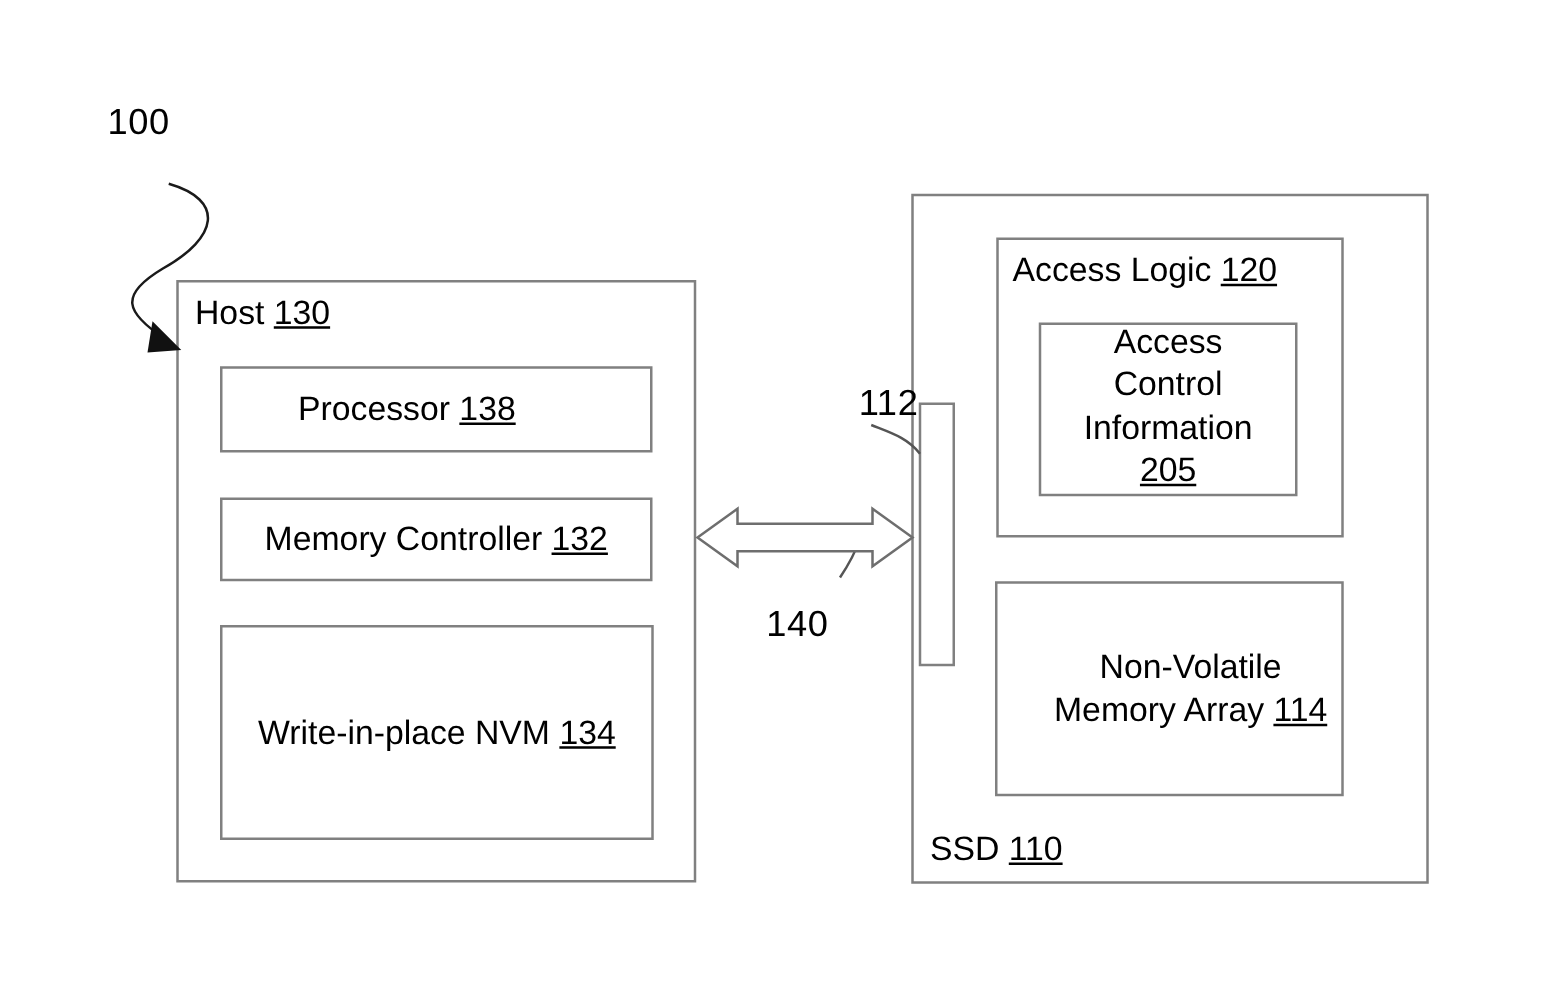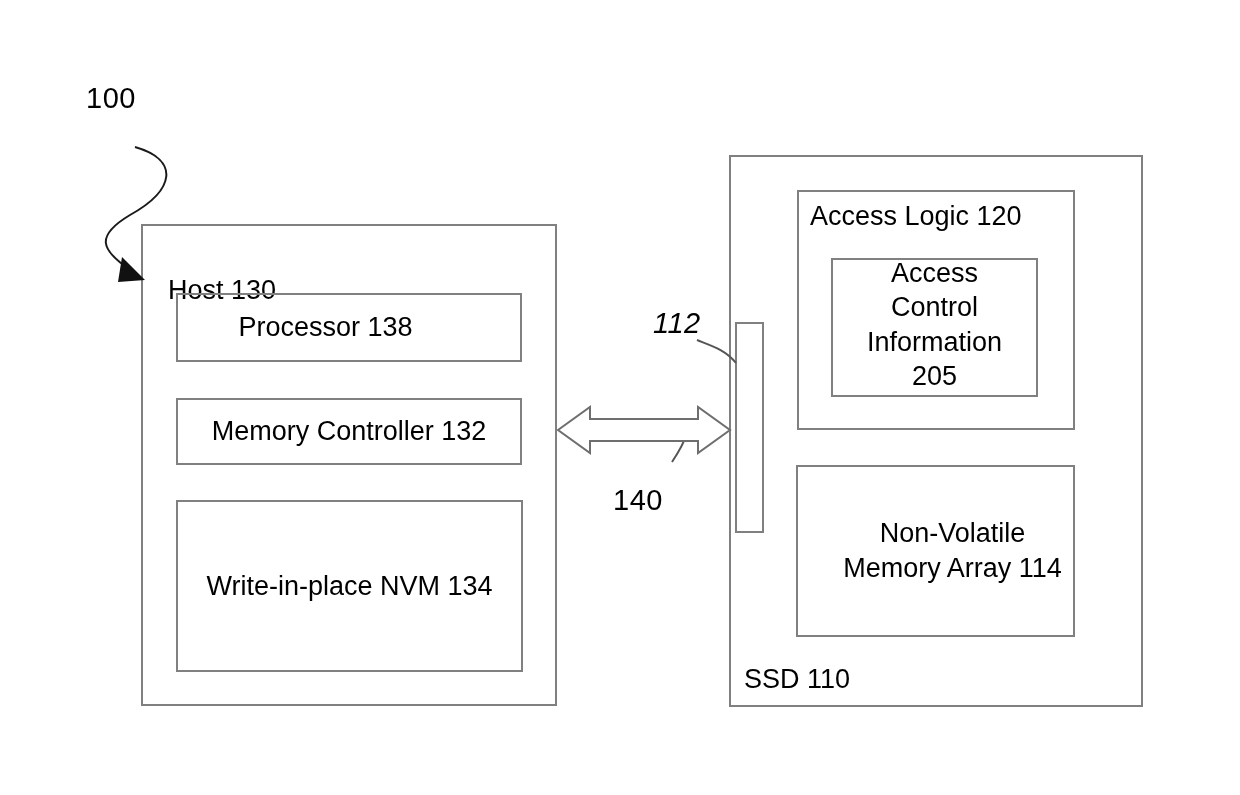--- a/index.html
+++ b/index.html
@@ -25,20 +25,21 @@
     background: transparent;
   }
   .lbl {
     position: absolute;
     font-size: 27px;
     line-height: 1.18;
     white-space: pre;
     color: #000;
   }
   .num {
+    text-decoration: underline;
     text-underline-offset: 2px;
   }
   .refnum {
     position: absolute;
     font-size: 29px;
     letter-spacing: 0.5px;
     color: #000;
     white-space: pre;
   }
   svg.overlay {
@@ -62,21 +63,21 @@
   }
 </style>
 </head>
 <body>
 
 <div id="figure">
 
   <div class="refnum" style="left:86px; top:82px;">100</div>
 
   <div class="box" style="left:141px; top:224px; width:416px; height:482px;"></div>
-  <div class="lbl" style="left:168px; top:235px;margin-top:40px;"><span>Host </span><span class="num">130</span></div>
+  <div class="lbl" style="left:156px; top:235px;"><span>Host </span><span class="num">130</span></div>
 
   <div class="box" style="left:176px; top:293px; width:346px; height:69px;"></div>
   <div class="boxtext" style="left:176px; top:293px; width:299px; height:69px;"><span><span>Processor </span><span class="num">138</span></span></div>
 
   <div class="box" style="left:176px; top:398px; width:346px; height:67px;"></div>
   <div class="boxtext" style="left:176px; top:398px; width:346px; height:67px;"><span><span>Memory Controller </span><span class="num">132</span></span></div>
 
   <div class="box" style="left:176px; top:500px; width:347px; height:172px;"></div>
   <div class="boxtext" style="left:176px; top:500px; width:347px; height:172px;"><span><span>Write-in-place NVM </span><span class="num">134</span></span></div>
 
@@ -91,21 +92,21 @@
 Control
 Information
 </span><span class="num">205</span></span></div>
 
   <div class="box" style="left:796px; top:465px; width:279px; height:172px;"></div>
   <div class="boxtext" style="left:796px; top:465px; width:313px; height:172px; line-height:1.3;"><span><span>Non-Volatile
 Memory Array </span><span class="num">114</span></span></div>
 
   <div class="box" style="left:735px; top:322px; width:29px; height:211px; border-color:#808080;"></div>
 
-  <div class="refnum" style="left:653px; top:307px;font-style:italic;">112</div>
+  <div class="refnum" style="left:687px; top:307px;">112</div>
   <div class="refnum" style="left:613px; top:484px;">140</div>
 
   <svg class="overlay" viewBox="0 0 1240 795" xmlns="http://www.w3.org/2000/svg">
 
     <g>
       <path d="M 135 147 C 180 160, 175 190, 130 215 C 95 236, 100 250, 132 271" fill="none" stroke="#1a1a1a" stroke-width="2"></path>
       <polygon points="122,257 145,280 118,282" fill="#111111"></polygon>
     </g>
 
     <path d="M 697 340 C 712 346, 726 350, 736 363" fill="none" stroke="#555555" stroke-width="2"></path>

